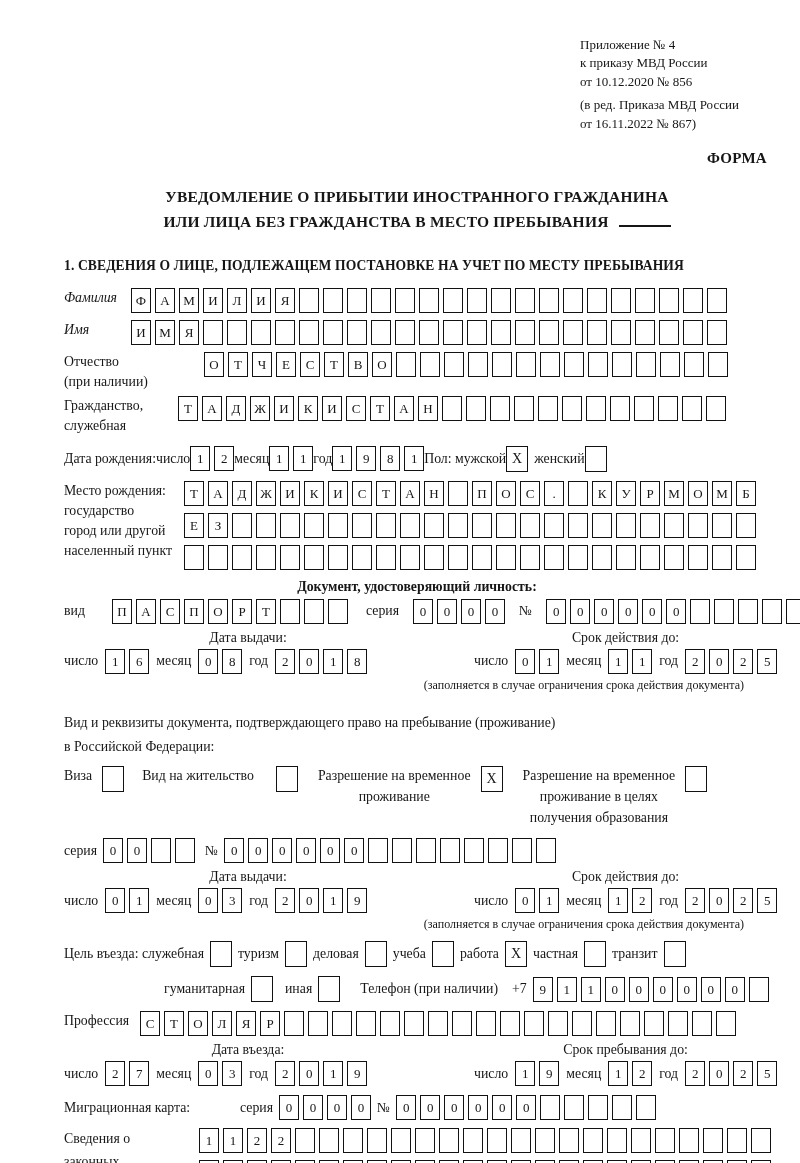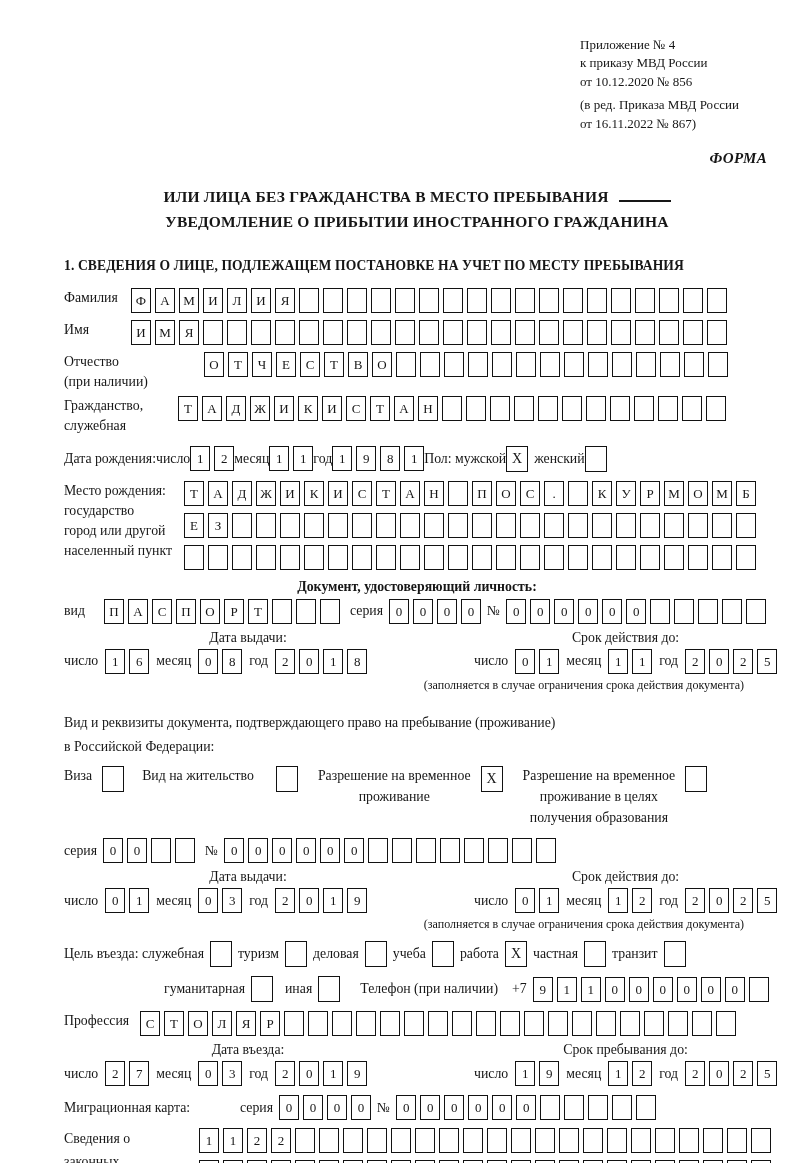--- a/index.html
+++ b/index.html
@@ -3,31 +3,31 @@
 <meta charset="utf-8">
 <style>
   html,body{margin:0;padding:0;background:#fff;}
   body{width:800px;height:1163px;overflow:hidden;color:#161616;
        font-family:"Liberation Serif","DejaVu Serif",serif;}
   .page{box-sizing:border-box;width:800px;height:1019px;padding:36px 30px 0 64px;}
 
   
   .annex{margin-left:auto;width:190px;font-size:13px;line-height:1.42;}
   .annex .gap{height:5px;}
-  .forma{text-align:right;font-weight:bold;font-size:15px;margin-top:17px;padding-right:3px;letter-spacing:.3px;font-style:italic;}
+  .forma{text-align:right;font-weight:bold;font-size:15px;margin-top:17px;padding-right:3px;letter-spacing:.3px;}
 
   
   .title{margin-top:18px;text-align:center;font-weight:bold;font-size:15.5px;line-height:1.6;letter-spacing:.2px;}
   .blank-line{display:inline-block;width:52px;border-bottom:2px solid #161616;height:12px;margin-left:10px;}
   .sec-head{margin-top:23px;font-weight:bold;font-size:13.6px;letter-spacing:.1px;white-space:nowrap;}
 
   
   .row{display:flex;align-items:flex-start;margin-top:7px;}
   .lbl{font-size:13.8px;line-height:1.45;flex:none;}
-  .lblw{width:67px;}
+  .lblw{width:67px;font-style:italic;}
   .cell{flex:none;width:18px;height:23px;border:1.5px solid #121212;margin-right:4px;
         display:inline-flex;align-items:center;justify-content:center;
         font-size:13px;line-height:1;background:#fff;}
   .boxes{display:flex;flex-wrap:nowrap;}
   .boxes .cell:last-child{margin-right:0;}
   .stack{display:flex;flex-direction:column;}
   .stack .boxes{margin-bottom:7px;}
   .checkbox{flex:none;width:20px;height:24px;border:1.5px solid #121212;display:inline-flex;
             align-items:center;justify-content:center;font-size:14px;}
   .center-bold{font-weight:bold;font-size:13.8px;text-align:center;margin-top:9px;}
@@ -60,22 +60,22 @@
     <div>к приказу МВД России</div>
     <div>от 10.12.2020 № 856</div>
     <div class="gap"></div>
     <div>(в ред. Приказа МВД России</div>
     <div>от 16.11.2022 № 867)</div>
   </div>
 
   <div class="forma">ФОРМА</div>
 
   <div class="title">
+    <div>УВЕДОМЛЕНИЕ О ПРИБЫТИИ ИНОСТРАННОГО ГРАЖДАНИНА</div>
     <div><span>ИЛИ ЛИЦА БЕЗ ГРАЖДАНСТВА В МЕСТО ПРЕБЫВАНИЯ</span><span class="blank-line"></span></div>
-    <div>УВЕДОМЛЕНИЕ О ПРИБЫТИИ ИНОСТРАННОГО ГРАЖДАНИНА</div>
   </div>
 
   <div class="sec-head">1. СВЕДЕНИЯ О ЛИЦЕ, ПОДЛЕЖАЩЕМ ПОСТАНОВКЕ НА УЧЕТ ПО МЕСТУ ПРЕБЫВАНИЯ</div>
 
   <div class="row" style="margin-top:14px;">
     <span class="lbl lblw">Фамилия</span>
     <span class="boxes">
         <span class="cell">Ф</span>
         <span class="cell">А</span>
         <span class="cell">М</span>
@@ -307,21 +307,21 @@
           <span class="cell"></span>
           <span class="cell"></span>
           <span class="cell"></span>
           <span class="cell"></span>
         </span>
     </span>
   </div>
 
   <div class="center-bold" style="margin-top:2px;">Документ, удостоверяющий личность:</div>
 
-  <div class="inline" style="gap:6px;margin-top:4px;">
+  <div class="inline" style="gap:14px;margin-top:4px;">
     <span class="lbl" style="width:34px;">вид</span>
     <span class="boxes">
         <span class="cell">П</span>
         <span class="cell">А</span>
         <span class="cell">С</span>
         <span class="cell">П</span>
         <span class="cell">О</span>
         <span class="cell">Р</span>
         <span class="cell">Т</span>
         <span class="cell"></span>

